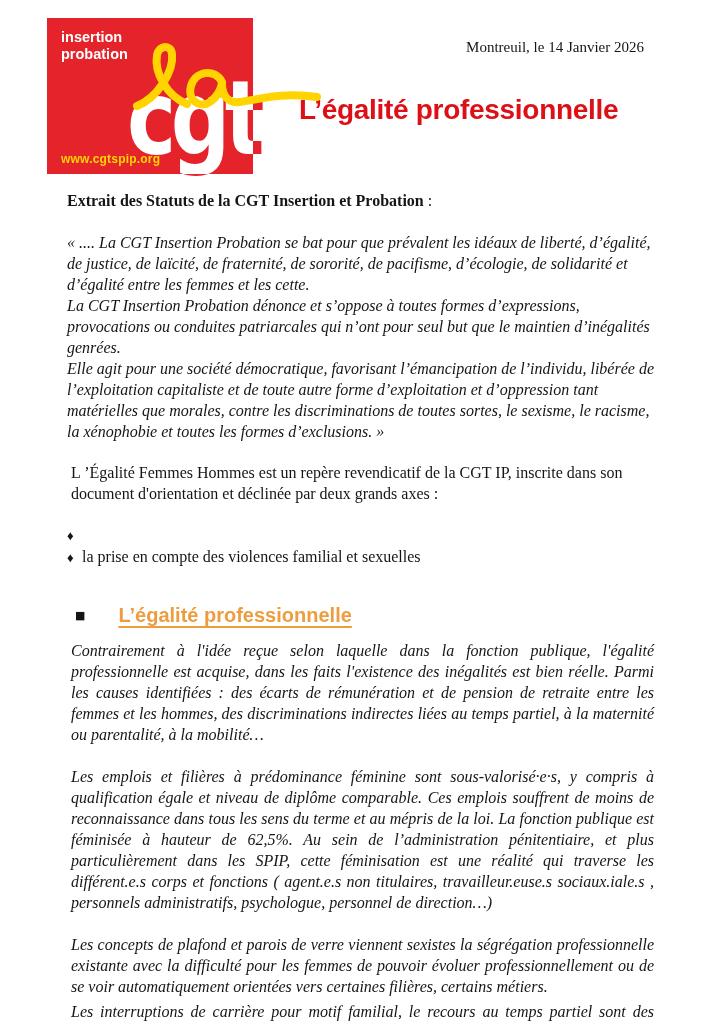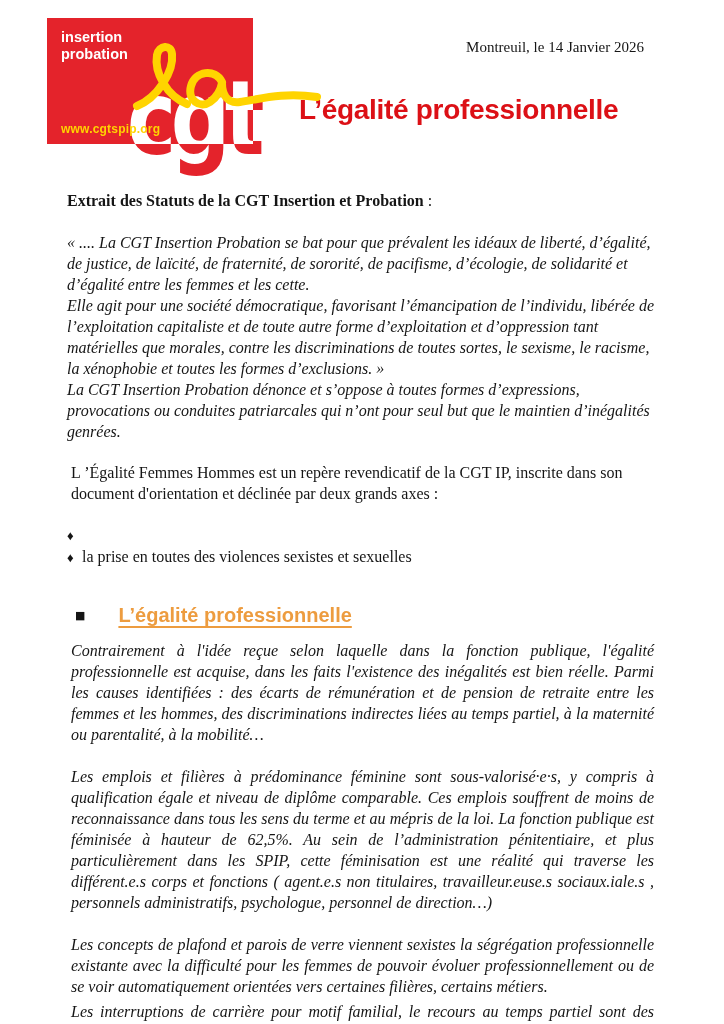--- a/index.html
+++ b/index.html
@@ -10,21 +10,21 @@
     height: 1024px;
     margin: 0 auto;
     background: #ffffff;
     overflow: hidden;
     font-family: "Liberation Serif", serif;
     color: #151515;
   }
 
   
   .logo { position: absolute; left: 47px; top: 18px; width: 206px; height: 154px; }
-  .logo-layer { position: absolute; left: 0; top: 0; width: 206px; height: 126px; }
+  .logo-layer { position: absolute; left: 0; top: 0; width: 206px; height: 156px; }
   .logo-behind { z-index: 1; overflow: visible; }
   .logo-square { z-index: 2; overflow: hidden; }
   .cgt-word {
     position: absolute; left: 80px; top: 48px;
     font-family: "DejaVu Sans", sans-serif;
     font-weight: bold; font-size: 104px; line-height: 1;
     letter-spacing: -7px;
     transform: scaleX(0.80); transform-origin: left top;
     user-select: none;
   }
@@ -113,33 +113,33 @@
   <div class="doc-title" style="color: rgb(220, 16, 22);">L’égalité professionnelle</div>
 
   <div class="content">
 
     <div class="statutes-heading">
       <b>Extrait des Statuts de la CGT Insertion et Probation</b><span> :</span>
     </div>
 
     <div class="quote-block">
       <p>« .... La CGT Insertion Probation se bat pour que prévalent les idéaux de liberté, d’égalité, de justice, de laïcité, de fraternité, de sororité, de pacifisme, d’écologie, de solidarité et d’égalité entre les femmes et les cette.</p>
+      <p>La CGT Insertion Probation dénonce et s’oppose à toutes formes d’expressions, provocations ou conduites patriarcales qui n’ont pour seul but que le maintien d’inégalités genrées.</p>
       <p>Elle agit pour une société démocratique, favorisant l’émancipation de l’individu, libérée de l’exploitation capitaliste et de toute autre forme d’exploitation et d’oppression tant matérielles que morales, contre les discriminations de toutes sortes, le sexisme, le racisme, la xénophobie et toutes les formes d’exclusions. »</p>
-      <p>La CGT Insertion Probation dénonce et s’oppose à toutes formes d’expressions, provocations ou conduites patriarcales qui n’ont pour seul but que le maintien d’inégalités genrées.</p>
     </div>
 
     <div class="axes-intro">L ’Égalité Femmes Hommes est un repère revendicatif de la CGT IP, inscrite dans son document d'orientation et déclinée par deux grands axes :</div>
 
     <div class="axes-list">
       <div class="axis-item">
         <span class="diamond-glyph">♦</span>
       </div>
       <div class="axis-item">
         <span class="diamond-glyph">♦</span>
-        <span>la prise en toutes des violences sexistes et sexuelles</span>
+        <span>la prise en compte des violences familial et sexuelles</span>
       </div>
     </div>
 
     <div class="section-heading-row">
       <span class="square-bullet-glyph">■</span>
       <span class="section-heading" style="color: rgb(237, 156, 63); text-decoration-color: rgb(237, 156, 63);">L’égalité professionnelle</span>
     </div>
 
     <div class="para-block">
       <p>Contrairement à l'idée reçue selon laquelle dans la fonction publique, l'égalité professionnelle est acquise, dans les faits l'existence des inégalités est bien réelle. Parmi les causes identifiées : des écarts de rémunération et de pension de retraite entre les femmes et les hommes, des discriminations indirectes liées au temps partiel, à la maternité ou parentalité, à la mobilité…</p>

